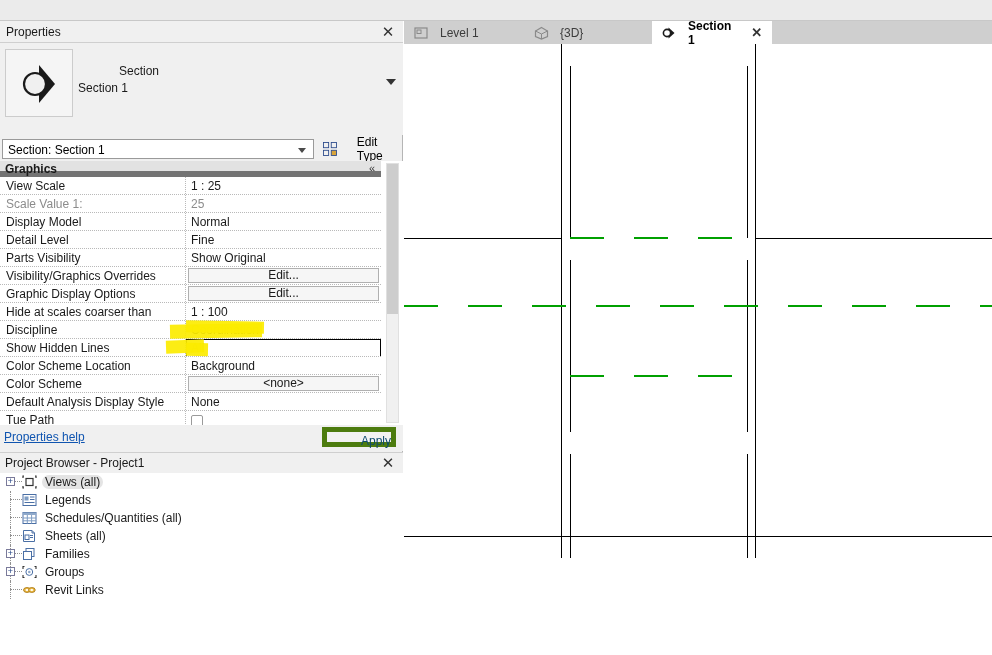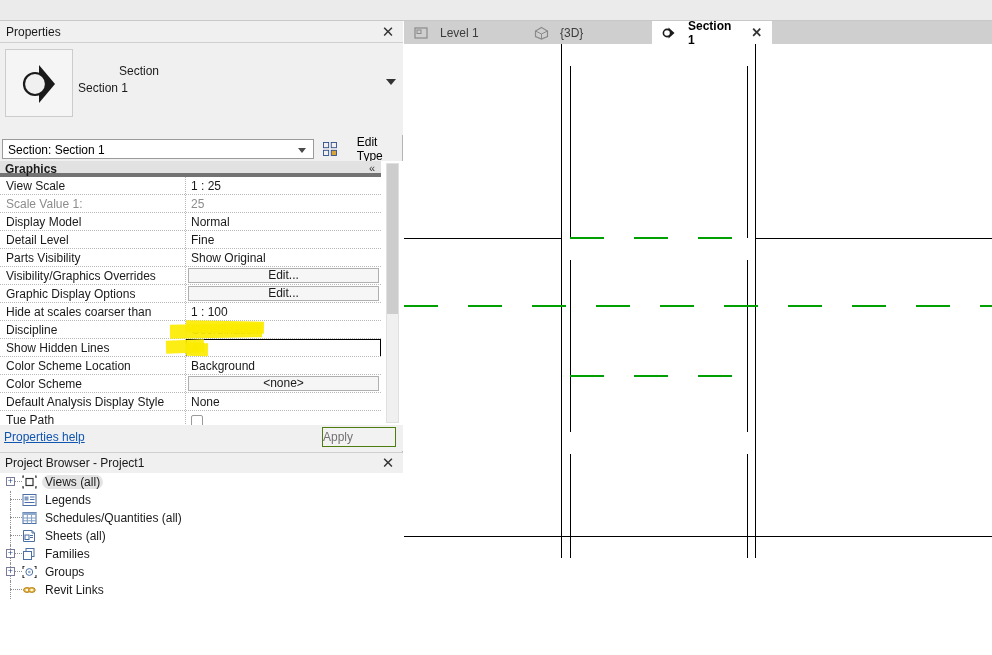--- a/index.html
+++ b/index.html
@@ -95,21 +95,21 @@
   #edit-type-btn .txt { font-size: 12px; color: #000; }
 
   
   #grid {
     position: absolute; left: 0; top: 140px; width: 403px; height: 264px;
     background: #ffffff; overflow: hidden;
   }
   #grid-inner { position: absolute; left: 0; top: 0; width: 381px; }
   .grp-hdr {
     position: relative; height: 16px; background: #e2e2e2;
-    border-bottom: 4px solid #737373;
+    border-bottom: 6px solid #737373;
   }
   .grp-hdr .t { position: absolute; left: 5px; top: 1px; font-size: 12px; font-weight: bold; color: #1a1a1a; }
   .grp-hdr .chev {
     position: absolute; right: 6px; top: 1px; font-size: 11px; color: #333; cursor: pointer;
   }
   .prow {
     position: relative; height: 18px;
     border-bottom: 1px dotted #b9b9b9;
     display: flex;
   }
@@ -175,22 +175,22 @@
   #props-footer {
     position: absolute; left: 0; top: 404px; width: 403px; height: 26px;
     background: #f0f0f0;
   }
   #props-help {
     position: absolute; left: 4px; top: 5px;
     font-size: 12px; color: #1055b0; text-decoration: underline; cursor: pointer;
   }
   #apply-btn {
     position: absolute; left: 322px; top: 2px; width: 74px; height: 20px;
-    background: #f2f2f2; border: 1px solid #4d7c0f;
-    font-size: 12px; color: #737373; text-align: left; line-height: 18px;
+    background: #f2f2f2; border: 5px solid #4d7c0f;
+    font-size: 12px; color: #0c4a6e; text-align: right; line-height: 18px;
     cursor: pointer;
   }
 
   
   #pb {
     position: absolute; left: 0; top: 431px; width: 403px; height: 224px;
     background: #ffffff; border-top: 1px solid #cfcfcf;
   }
   #pb-title {
     position: absolute; left: 0; top: 0; width: 403px; height: 20px;

